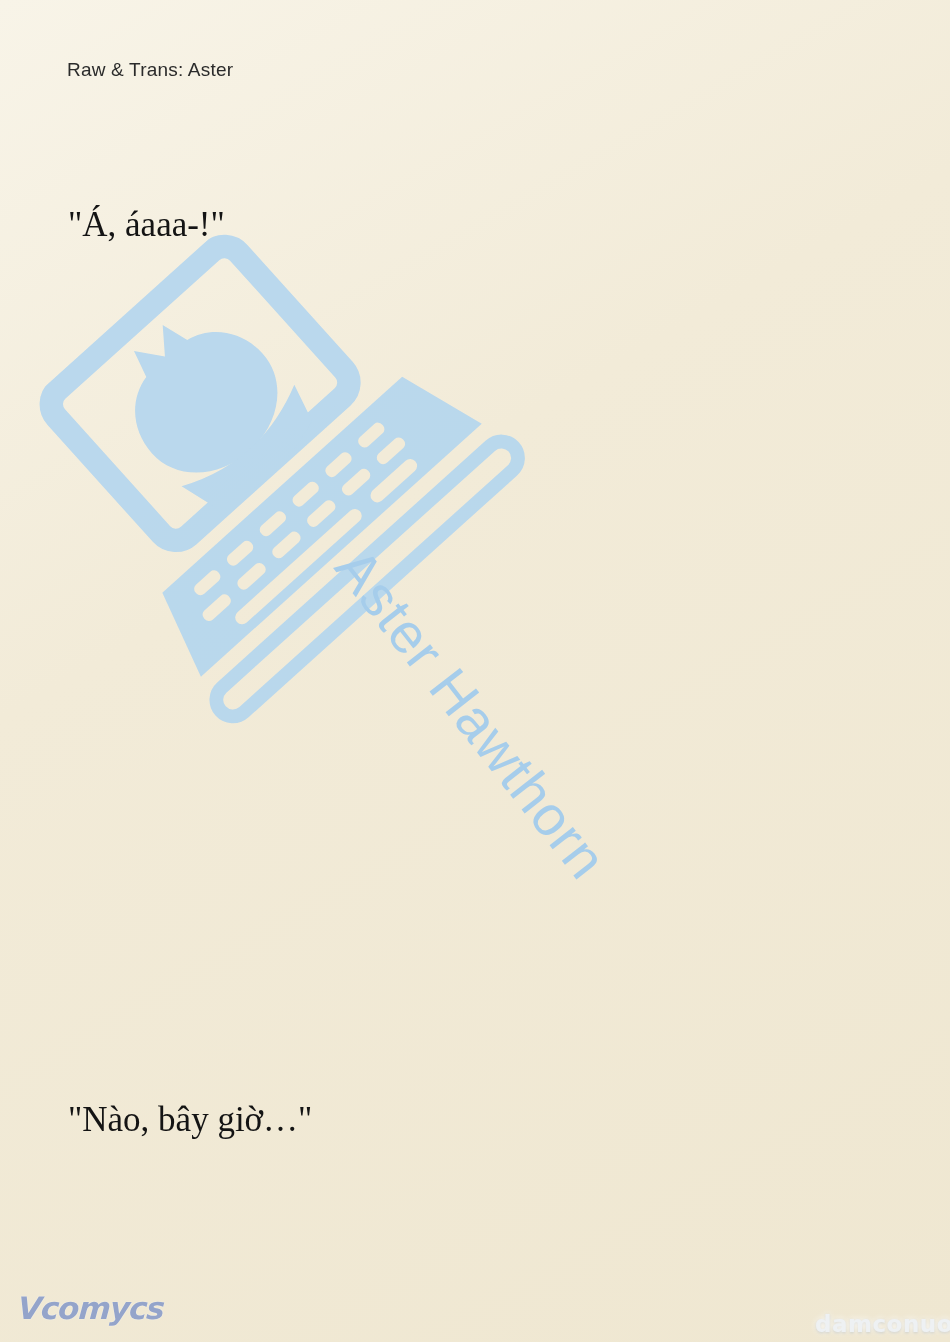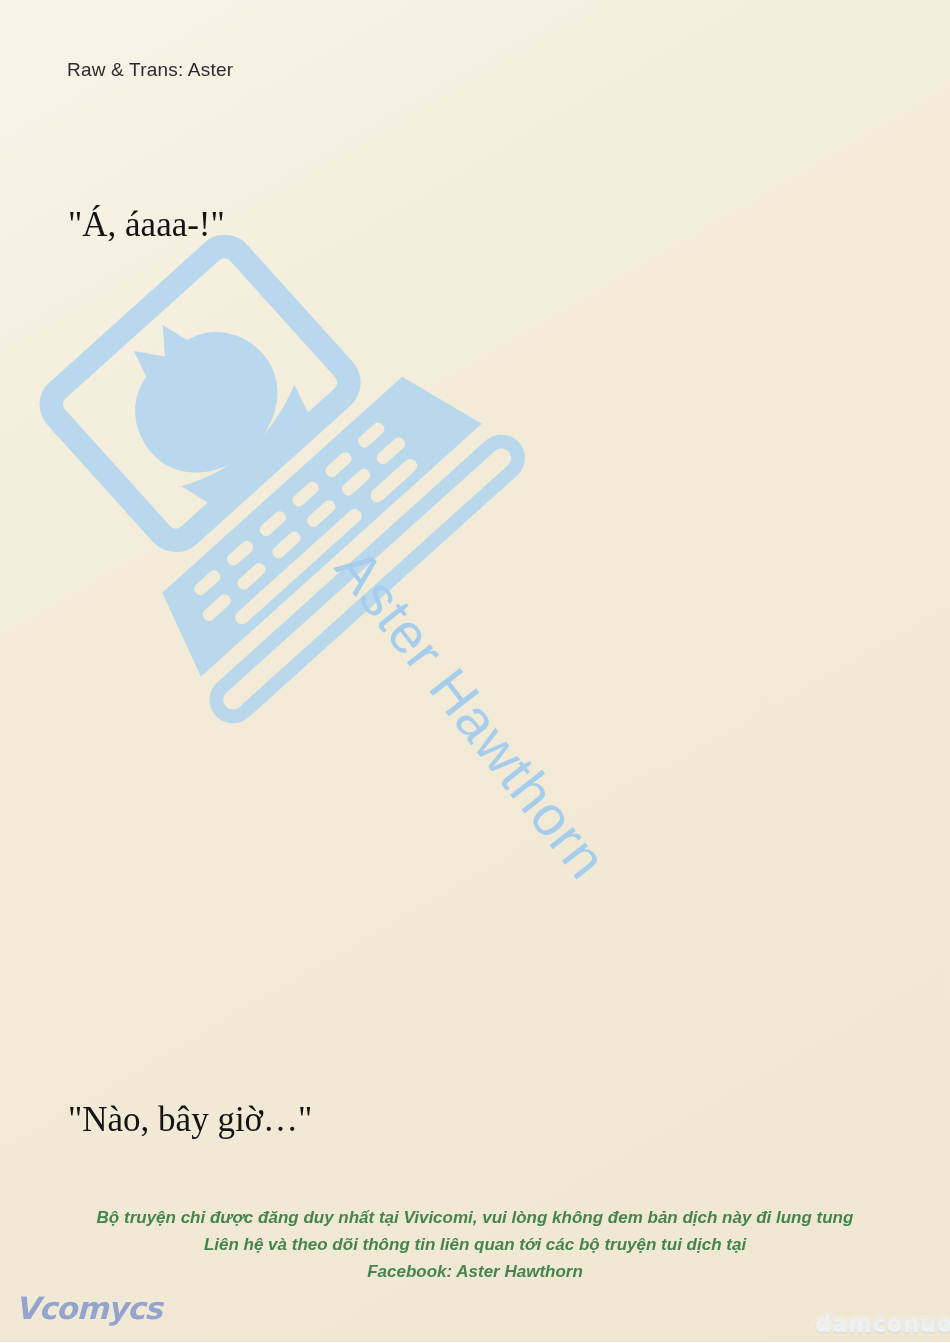--- a/index.html
+++ b/index.html
@@ -101,20 +101,17 @@
       <rect x="60" y="215" width="120" height="10" rx="5"></rect>
       <rect x="192" y="215" width="42" height="10" rx="5"></rect>
     </g>
   </svg>
 
   <div class="wm-text">Aster Hawthorn</div>
 
   <div class="body-text dialogue-1 above">"Á, áaaa-!"</div>
   <div class="body-text dialogue-2 above">"Nào, bây giờ…"</div>
 
-  <div class="footer preline above">Bộ truyện chỉ được đăng duy nhất tại Vivicomi, vui lòng không đem bản dịch này đi lung tung
-Liên hệ và theo dõi thông tin liên quan tới các bộ truyện tui dịch tại
-Facebook: Aster Hawthorn</div>
 
   <div class="logo">Vcomycs</div>
   <div class="sitetag">damconuong</div>
 
 </div>
 
 </body></html>

